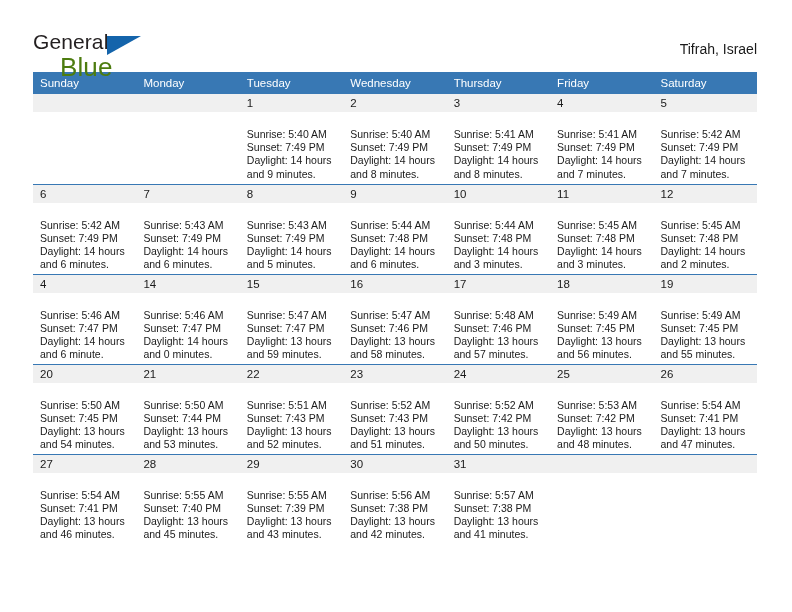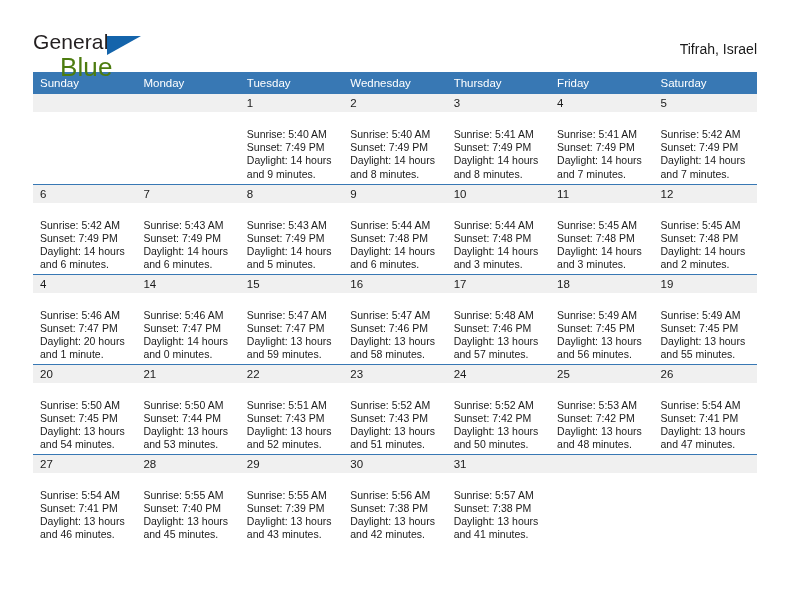--- a/index.html
+++ b/index.html
@@ -269,21 +269,21 @@
               <div class="daylight-line">Daylight: 14 hours and 2 minutes.</div>
             </div>
           </td>
         </tr>
         <tr>
           <td>
             <div class="daynum-band">4</div>
             <div class="cell-body">
               <div>Sunrise: 5:46 AM</div>
               <div>Sunset: 7:47 PM</div>
-              <div class="daylight-line">Daylight: 20 hours and 1 minute.</div>
+              <div class="daylight-line">Daylight: 14 hours and 6 minute.</div>
             </div>
           </td>
           <td>
             <div class="daynum-band">14</div>
             <div class="cell-body">
               <div>Sunrise: 5:46 AM</div>
               <div>Sunset: 7:47 PM</div>
               <div class="daylight-line">Daylight: 14 hours and 0 minutes.</div>
             </div>
           </td>

